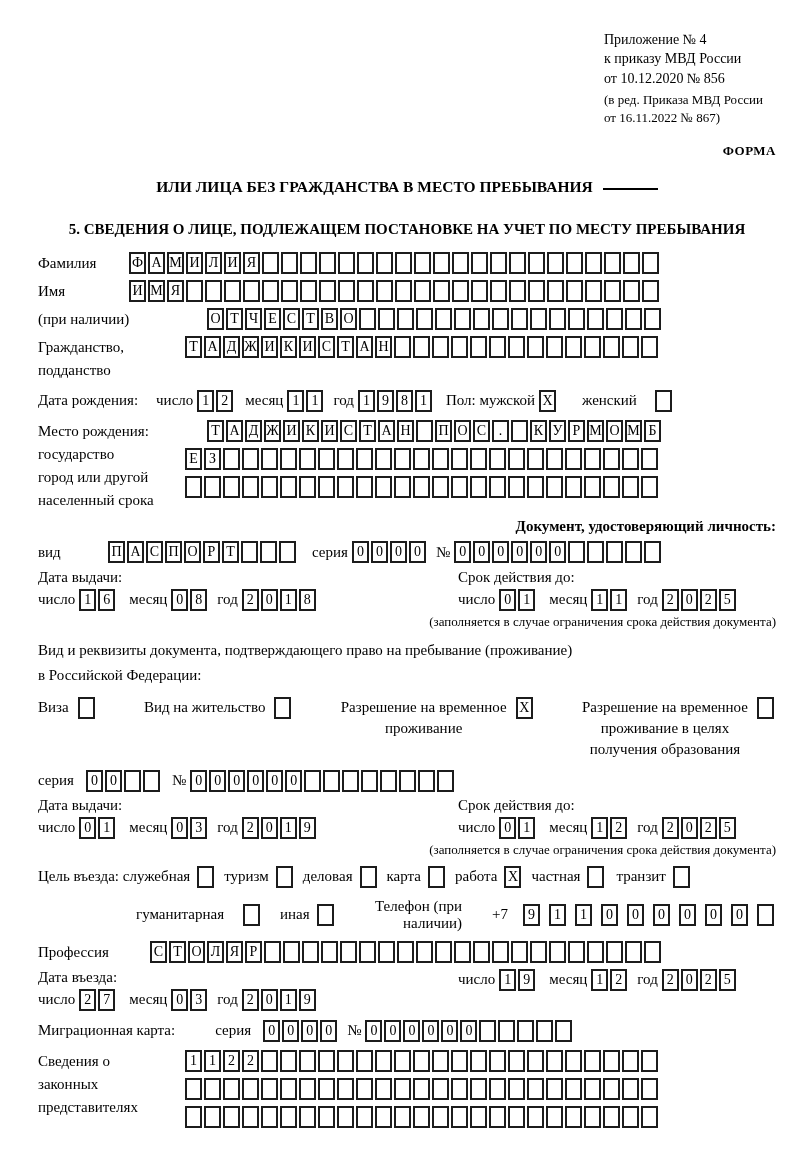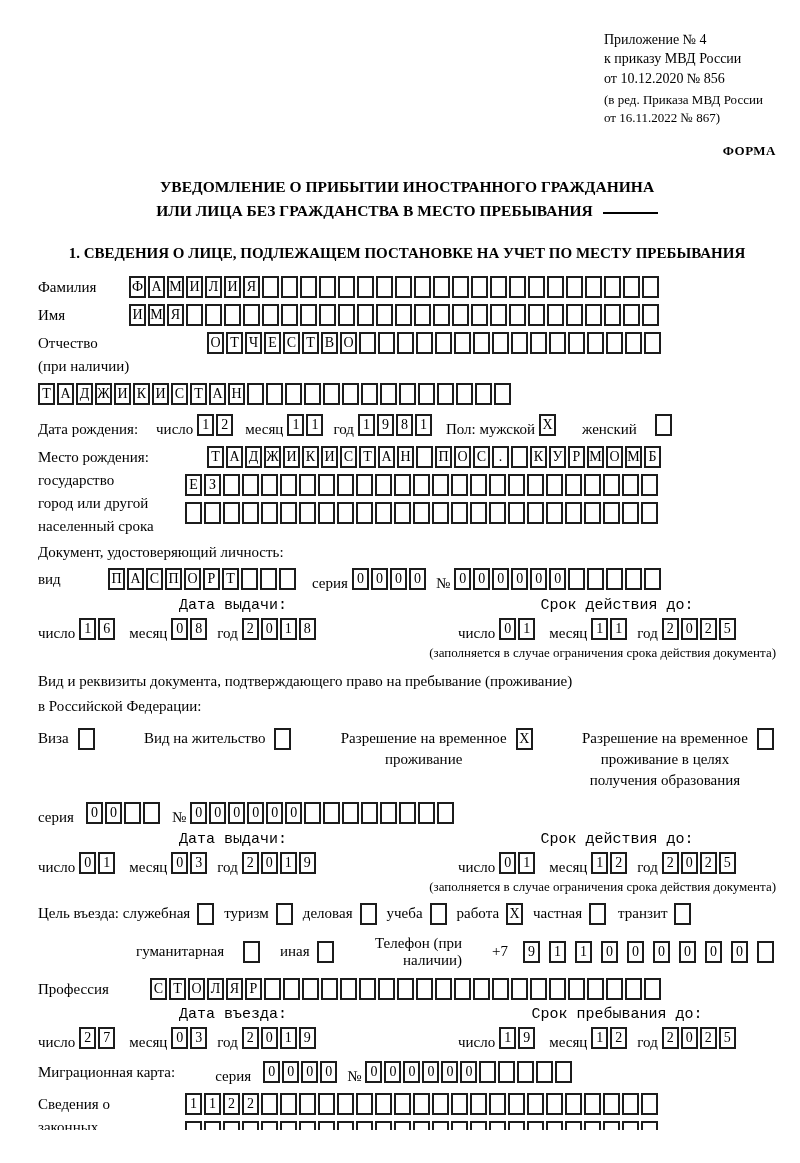--- a/index.html
+++ b/index.html
@@ -27,27 +27,27 @@
   
   .frow { display:flex; align-items:center; margin-bottom:5px; }
   .frow.top { align-items:flex-start; }
   .flabel { flex:none; line-height:23px; }
   .w91 { width:91px; } .w147 { width:147px; } .w169 { width:169px; } .w112 { width:112px; }
   .lbl-lines div { line-height:23px; }
   .stack > .cells { margin-top:6px; }
   .stack > .cells:first-child { margin-top:0; }
   .gap8{margin-left:8px;} .gap10{margin-left:10px;} .gap12{margin-left:12px;} .gap14{margin-left:14px;}
   .gap18{margin-left:18px;} .gap24{margin-left:24px;} .gap30{margin-left:30px;} .gap40{margin-left:40px;}
-  .word { margin-right:4px; flex:none;margin-top:8px; }
-  .doc-heading { text-align:left; font-weight:normal; margin:6px 0 6px 0; }
+  .word { margin-right:4px; flex:none; }
+  .doc-heading { text-align:right; font-weight:bold; margin:6px 0 6px 0; }
   
   .dblock { display:flex; margin-top:4px; }
   .dcol1 { width:420px; }
   .dcol2 { flex:1; }
-  .dhead { text-align:center; margin-bottom:3px;font-family:Liberation Mono, monospace; }
+  .dhead { margin-bottom:3px; }
   .dcol1 .dhead { width:390px; }
   .dfields { display:flex; align-items:center; }
   .dnote { text-align:right; font-size:13px; margin:3px 0 8px 0; }
   .intro { line-height:1.7; margin-top:4px; }
   
   .opts { display:flex; justify-content:space-between; align-items:flex-start; margin:8px 0 10px 0; }
   .opt { display:flex; align-items:flex-start; }
   .opt .cell { margin-left:9px; }
   .opt-lines { text-align:center; line-height:21px; }
   .purpose-row { display:flex; align-items:center; margin-top:10px;text-align:right; }
@@ -64,27 +64,26 @@
     <div>от 10.12.2020 № 856</div>
     <div class="rev">
       <div>(в ред. Приказа МВД России</div>
       <div>от 16.11.2022 № 867)</div>
     </div>
   </div>
 
   <div class="form-label">ФОРМА</div>
 
   <div class="title">
-    <div>УВЕДОМЛЕНИЕ О ПРИБЫТИИ ИНОСТРАННОГО ГРАЖДАНИНА</div>
     <div>
       <span>ИЛИ ЛИЦА БЕЗ ГРАЖДАНСТВА В МЕСТО ПРЕБЫВАНИЯ</span><span class="title-underline"></span>
     </div>
   </div>
 
-  <div class="section-heading">1. СВЕДЕНИЯ О ЛИЦЕ, ПОДЛЕЖАЩЕМ ПОСТАНОВКЕ НА УЧЕТ ПО МЕСТУ ПРЕБЫВАНИЯ</div>
+  <div class="section-heading">5. СВЕДЕНИЯ О ЛИЦЕ, ПОДЛЕЖАЩЕМ ПОСТАНОВКЕ НА УЧЕТ ПО МЕСТУ ПРЕБЫВАНИЯ</div>
 
   <div class="frow">
     <span class="flabel w91">Фамилия</span>
     <span class="cells">
         <span class="cell">Ф</span>
         <span class="cell">А</span>
         <span class="cell">М</span>
         <span class="cell">И</span>
         <span class="cell">Л</span>
         <span class="cell">И</span>
@@ -142,21 +141,20 @@
         <span class="cell"></span>
         <span class="cell"></span>
         <span class="cell"></span>
         <span class="cell"></span>
         <span class="cell"></span>
       </span>
   </div>
 
   <div class="frow top">
     <span class="flabel w169 lbl-lines">
-      <div>Отчество</div>
       <div>(при наличии)</div>
     </span>
     <span class="cells">
         <span class="cell">О</span>
         <span class="cell">Т</span>
         <span class="cell">Ч</span>
         <span class="cell">Е</span>
         <span class="cell">С</span>
         <span class="cell">Т</span>
         <span class="cell">В</span>
@@ -174,20 +172,24 @@
         <span class="cell"></span>
         <span class="cell"></span>
         <span class="cell"></span>
         <span class="cell"></span>
         <span class="cell"></span>
         <span class="cell"></span>
       </span>
   </div>
 
   <div class="frow top">
+    <span class="flabel w147 lbl-lines">
+      <div>Гражданство,</div>
+      <div>подданство</div>
+    </span>
     <span class="cells">
         <span class="cell">Т</span>
         <span class="cell">А</span>
         <span class="cell">Д</span>
         <span class="cell">Ж</span>
         <span class="cell">И</span>
         <span class="cell">К</span>
         <span class="cell">И</span>
         <span class="cell">С</span>
         <span class="cell">Т</span>
@@ -537,21 +539,21 @@
         <span class="cell"></span>
       </span>
     <span class="gap8">туризм</span>
     <span class="cells">
         <span class="cell"></span>
       </span>
     <span class="gap8">деловая</span>
     <span class="cells">
         <span class="cell"></span>
       </span>
-    <span class="gap8">учеба</span>
+    <span class="gap8">карта</span>
     <span class="cells">
         <span class="cell"></span>
       </span>
     <span class="gap8">работа</span>
     <span class="cells">
         <span class="cell">X</span>
       </span>
     <span class="gap8">частная</span>
     <span class="cells">
         <span class="cell"></span>
@@ -637,21 +639,20 @@
         <span class="word gap8">год</span>
         <span class="cells">
             <span class="cell">2</span>
             <span class="cell">0</span>
             <span class="cell">1</span>
             <span class="cell">9</span>
           </span>
       </div>
     </div>
     <div class="dcol2">
-      <div class="dhead">Срок пребывания до:</div>
       <div class="dfields">
         <span class="word">число</span>
         <span class="cells">
             <span class="cell">1</span>
             <span class="cell">9</span>
           </span>
         <span class="word gap12">месяц</span>
         <span class="cells">
             <span class="cell">1</span>
             <span class="cell">2</span>

